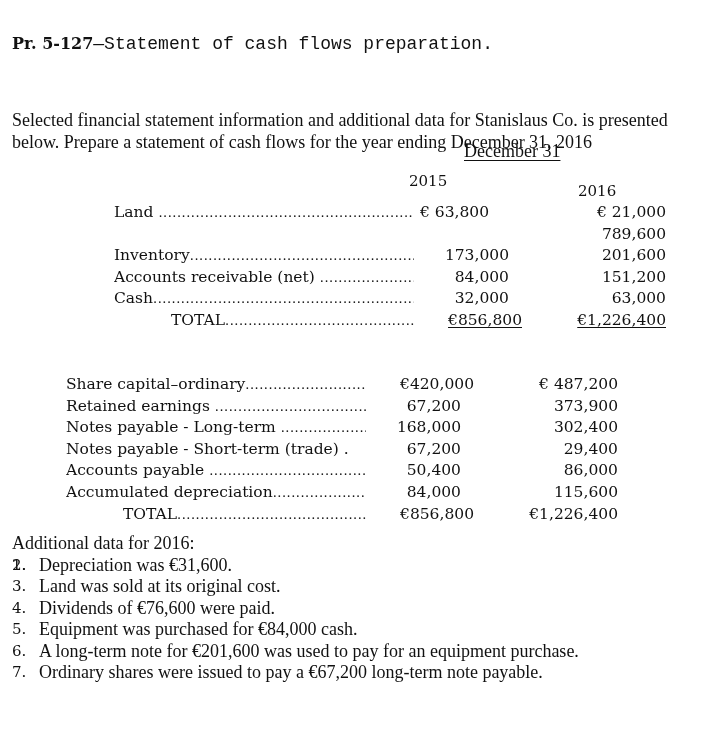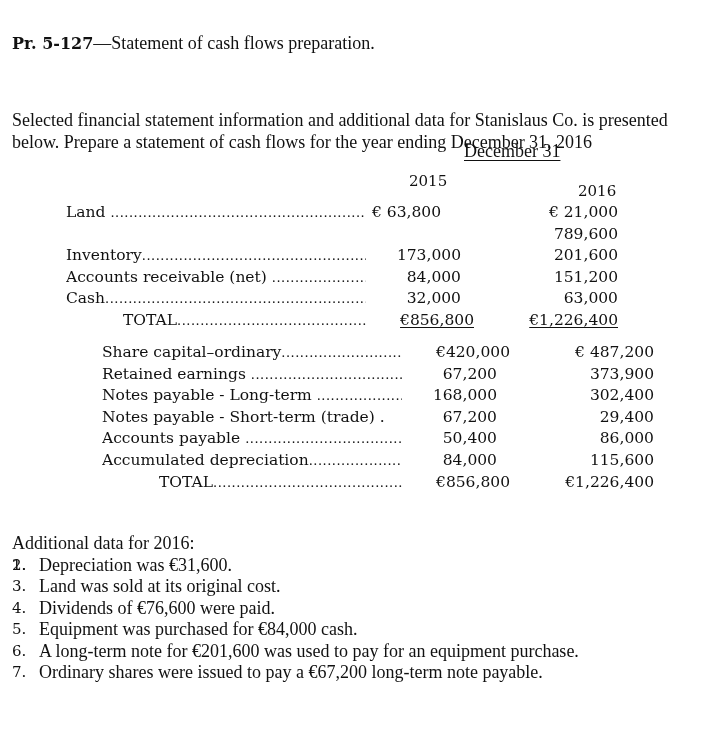--- a/index.html
+++ b/index.html
@@ -6,39 +6,39 @@
     body {
       width: 720px; height: 734px; position: relative; overflow: hidden;
       font-family: "DejaVu Serif", "Liberation Serif", serif;
       color: #111111;
     }
     .title {
       position: absolute; left: 12px; top: 33px;
       font-size: 17px; white-space: nowrap;
     }
     .title b { font-family: "DejaVu Serif", serif; font-weight: bold; font-size: 16px; }
-    .title span.rest { font-family: Liberation Serif, serif; font-size: 18px; }
+    .title span.rest { font-family: Liberation Mono, monospace; font-size: 18px; }
     .intro {
       position: absolute; left: 12px; top: 65px; width: 705px;
       font-family: "Liberation Serif", serif; font-size: 18px; line-height: 22px; margin-top: 44px;
     }
     .hdr-dec {
       position: absolute; left: 464px; top: 141px;
       font-family: "Liberation Serif", serif; font-size: 18px;
       text-decoration: underline; text-underline-offset: 3px;
     }
     .hdr-y {
       position: absolute; top: 172px; font-size: 15px;
     }
     .hdr-y.y1 { left: 409px; }
     .hdr-y.y2 { left: 578px; margin-top: 10px; }
 
     .tbl { position: absolute; left: 66px; width: 560px; }
-    .tbl.t1 { top: 202px; }
-    .tbl.t2 { top: 342px; margin-left: 36px; }
+    .tbl.t1 { top: 202px; margin-left: 48px; }
+    .tbl.t2 { top: 374px; }
     .row { position: relative; height: 21.6px; font-size: 15.5px; line-height: 21.6px; }
     .lbl {
       position: absolute; left: 0; width: 300px; white-space: nowrap; overflow: hidden;
     }
     .lbl.total { padding-left: 57px; box-sizing: border-box; }
     .lbl .dots::after {
       content: "................................................................................................";
       letter-spacing: 0.5px;
       font-size: 13px;
     }

